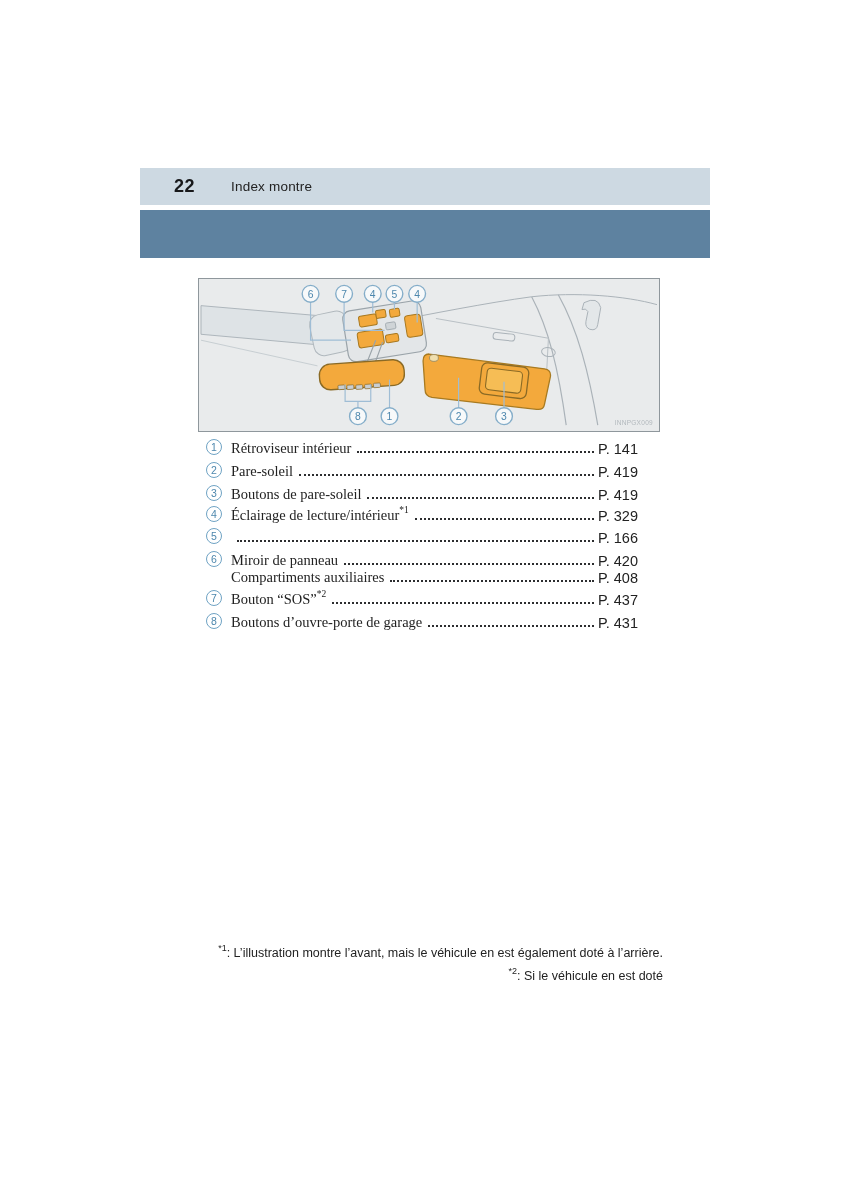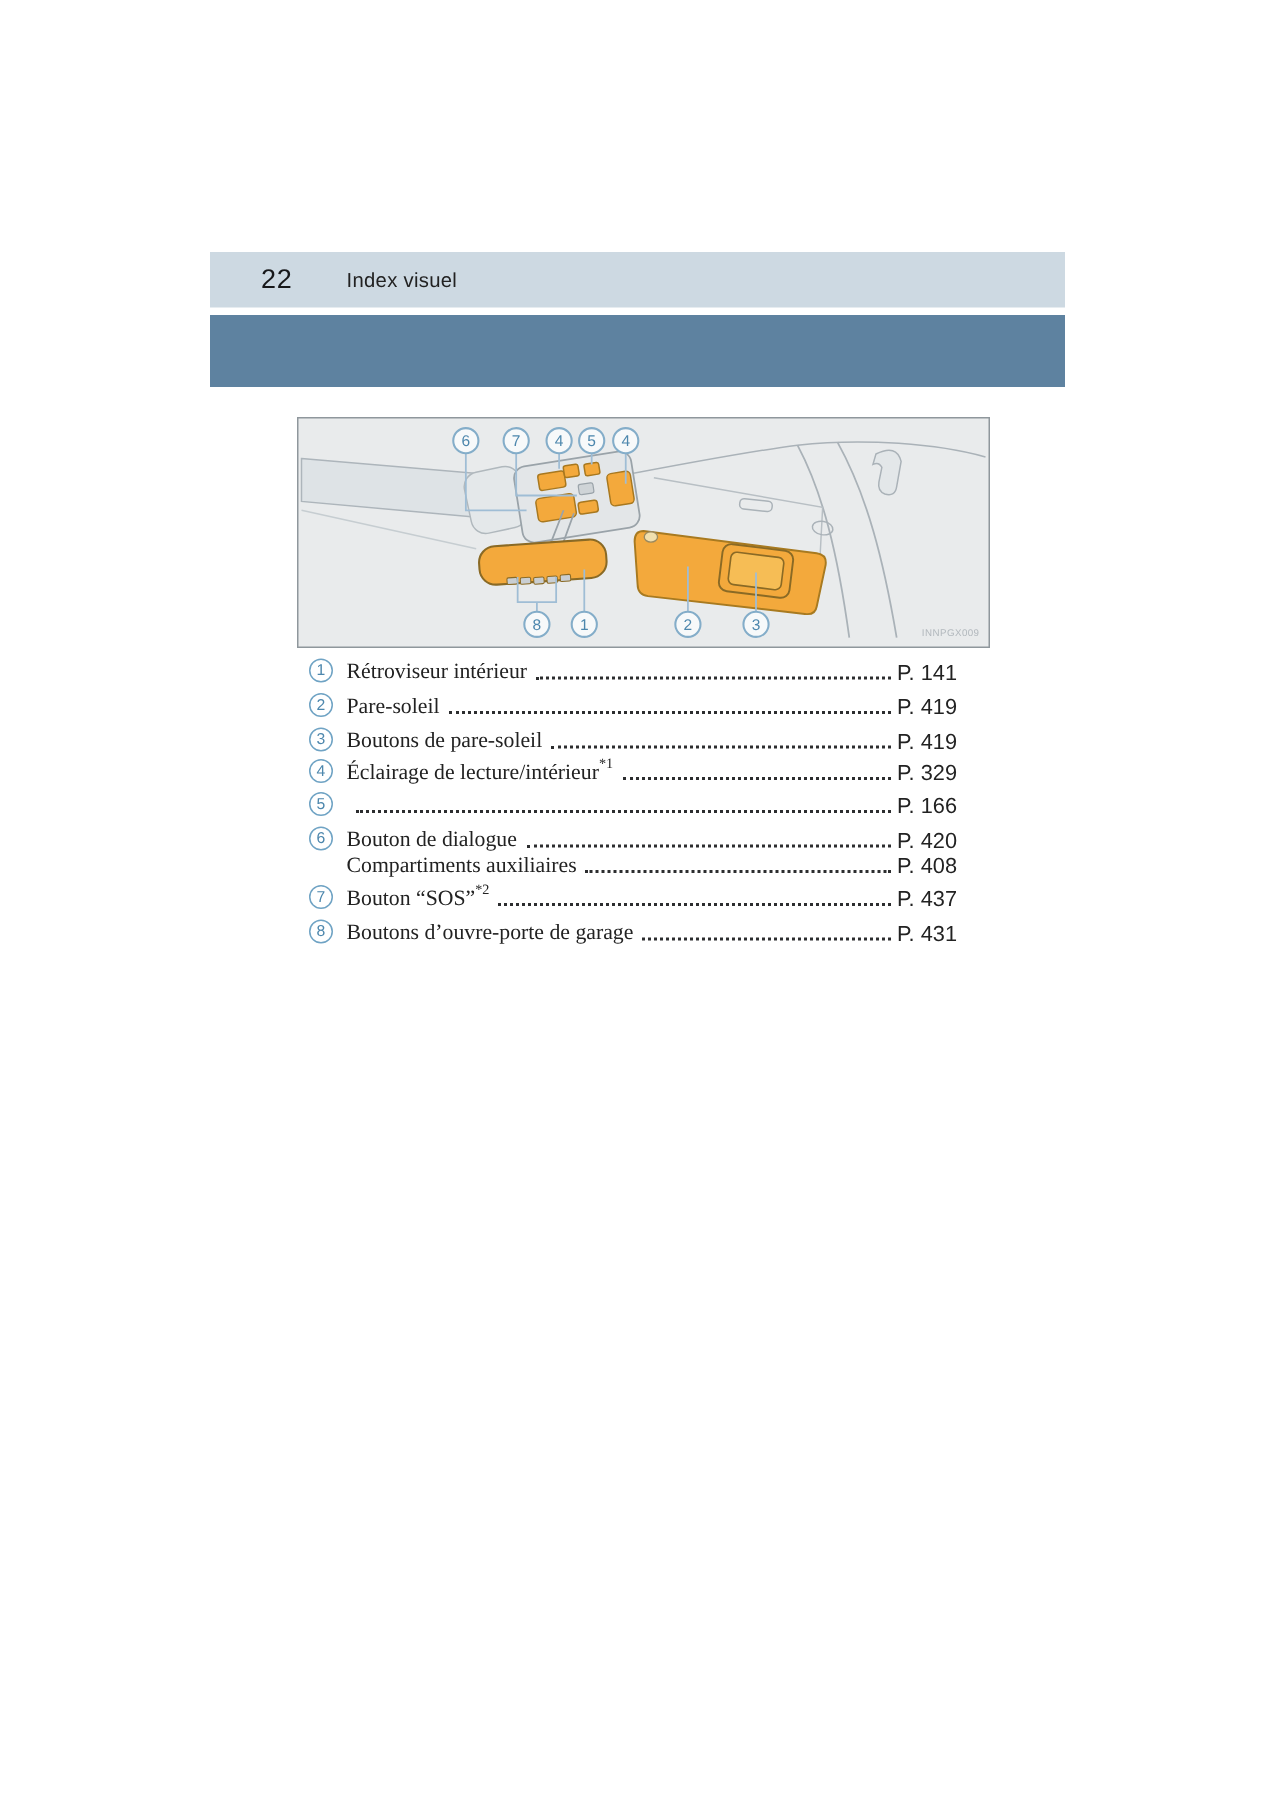--- a/index.html
+++ b/index.html
@@ -12,21 +12,21 @@
     overflow:hidden;
   }
   
   .header-bar{
     position:absolute;left:140px;top:168px;width:570px;height:37px;
     background:#cdd9e2;
     display:flex;align-items:center;
   }
   .header-pagenum{
     margin-left:34px;
-    font-size:18px;font-weight:normal;color:#17181a;letter-spacing:.5px;
+    font-size:18px;font-weight:bold;color:#17181a;letter-spacing:.5px;
   }
   .header-title{
     margin-left:36px;
     font-size:13.5px;color:#222;letter-spacing:.2px;
   }
   .section-banner{
     position:absolute;left:140px;top:210px;width:570px;height:48px;
     background:#5e82a0;
   }
   
@@ -71,21 +71,21 @@
   .footnote{margin-bottom:6px;line-height:1.3;}
   .fn-marker{font-size:9px;position:relative;top:-1px;}
 </style>
 </head>
 <body>
 
 <div class="page">
 
   <div class="header-bar">
     <span class="header-pagenum">22</span>
-    <span class="header-title">Index visuel</span>
+    <span class="header-title">Index montre</span>
   </div>
   <div class="section-banner"></div>
 
   <div class="figure">
     <svg viewBox="0 0 462 154">
 
       <polygon points="0,27 188,43 178,72 0,56" fill="#dee3e6" stroke="#adb5bb" stroke-width="1"></polygon>
       <line x1="0" y1="62" x2="118" y2="88" stroke="#c6cdd1" stroke-width="1"></line>
 
       <path d="M 188,44 C 230,36 290,24 335,18 C 380,13 430,17 462,26" fill="none" stroke="#aab2b8" stroke-width="1"></path>
@@ -198,21 +198,21 @@
     </div>
 
     <div class="lrow" style="top:526px">
       <span class="cnum">5</span>
       <span class="leader"></span>
       <span class="lpage">P. 166</span>
     </div>
 
     <div class="lrow" style="top:549px">
       <span class="cnum">6</span>
-      <span class="llabel"><span>Bouton de dialogue</span><sup class="lsup"></sup></span>
+      <span class="llabel"><span>Miroir de panneau</span><sup class="lsup"></sup></span>
       <span class="leader"></span>
       <span class="lpage">P. 420</span>
     </div>
 
     <div class="lrow cont" style="top:566px">
       <span class="cnum"></span>
       <span class="llabel"><span>Compartiments auxiliaires</span><sup class="lsup"></sup></span>
       <span class="leader"></span>
       <span class="lpage">P. 408</span>
     </div>
@@ -226,14 +226,18 @@
 
     <div class="lrow" style="top:611px">
       <span class="cnum">8</span>
       <span class="llabel"><span>Boutons d’ouvre-porte de garage</span><sup class="lsup"></sup></span>
       <span class="leader"></span>
       <span class="lpage">P. 431</span>
     </div>
 
   </div>
 
+  <div class="footnotes">
+    <div class="footnote"><sup class="fn-marker">*1</sup><span>: L’illustration montre l’avant, mais le véhicule en est également doté à l’arrière.</span></div>
+    <div class="footnote"><sup class="fn-marker">*2</sup><span>: Si le véhicule en est doté</span></div>
+  </div>
 
 </div>
 
 </body></html>

